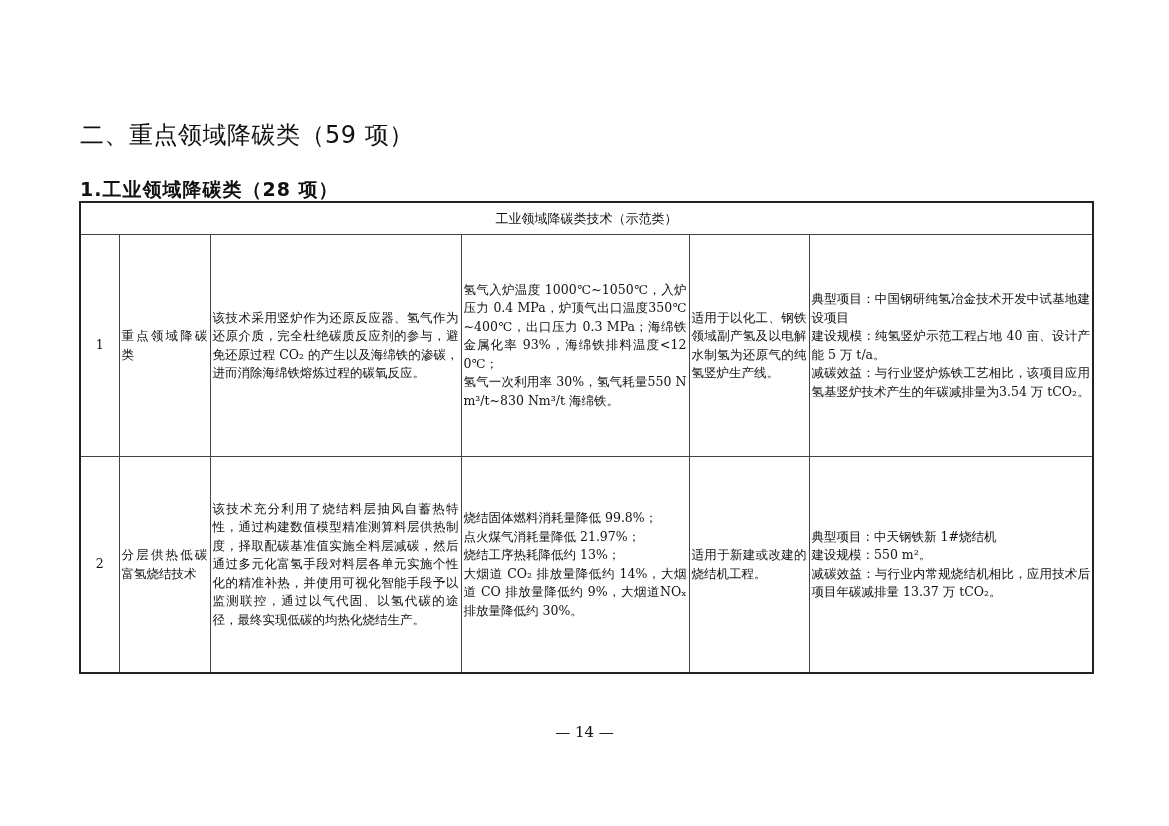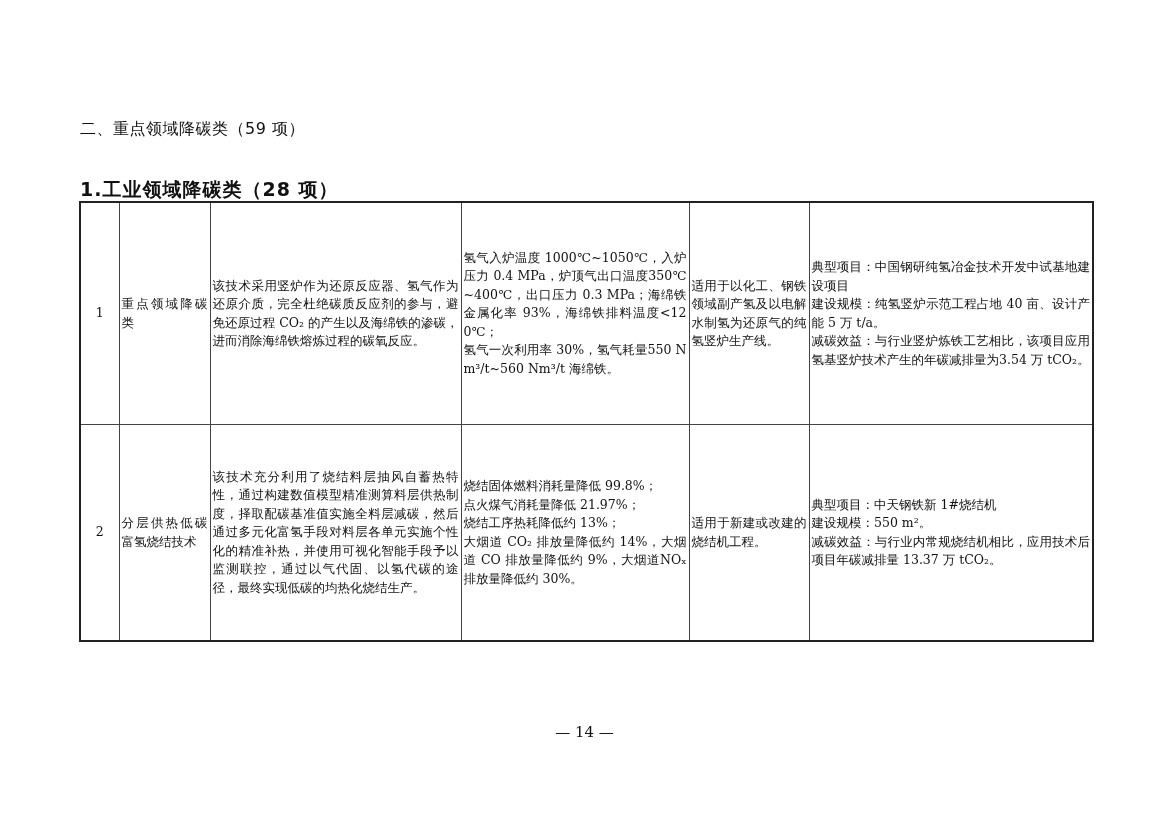--- a/index.html
+++ b/index.html
@@ -1,19 +1,19 @@
 <!DOCTYPE html>
 <html><head>
   <meta charset="utf-8">
   <style>
     html, body { margin: 0; padding: 0; background: #ffffff; }
     body { width: 1169px; height: 826px; position: relative; overflow: hidden; color: #111; }
     .h2 {
       position: absolute; left: 80px; top: 119px;
-      font-family: "DejaVu Sans", sans-serif; font-size: 16px; font-weight: normal; letter-spacing: 0.5px;
+      font-family: "DejaVu Sans", sans-serif; font-size: 24px; font-weight: normal; letter-spacing: 0.5px;
     }
     .h3 {
       position: absolute; left: 80px; top: 177px;
       font-family: "DejaVu Sans", sans-serif; font-size: 19px; font-weight: bold; letter-spacing: 1px;
     }
     table.main {
       position: absolute; left: 79px; top: 201px;
       width: 1013px; border-collapse: collapse;
       border: 2px solid #222;
       table-layout: fixed;
@@ -52,27 +52,30 @@
 <table class="main">
   <colgroup>
     <col style="width:39px">
     <col style="width:91px">
     <col style="width:251px">
     <col style="width:228px">
     <col style="width:120px">
     <col style="width:284px">
   </colgroup>
   <tbody>
+      <tr class="title-row">
+    <td colspan="6">工业领域降碳类技术（示范类）</td>
+  </tr>
   <tr class="data-row row1">
     <td class="num">1</td>
     <td>重点领域降碳类</td>
     <td>该技术采用竖炉作为还原反应器、氢气作为还原介质，完全杜绝碳质反应剂的参与，避免还原过程 CO₂ 的产生以及海绵铁的渗碳，进而消除海绵铁熔炼过程的碳氧反应。</td>
     <td>
       <span class="pline">氢气入炉温度 1000℃~1050℃，入炉压力 0.4 MPa，炉顶气出口温度350℃~400℃，出口压力 0.3 MPa；海绵铁金属化率 93%，海绵铁排料温度&lt;120℃；</span>
-      <span class="pline">氢气一次利用率 30%，氢气耗量550 Nm³/t~560 Nm³/t 海绵铁。</span>
+      <span class="pline">氢气一次利用率 30%，氢气耗量550 Nm³/t~830 Nm³/t 海绵铁。</span>
     </td>
     <td>适用于以化工、钢铁领域副产氢及以电解水制氢为还原气的纯氢竖炉生产线。</td>
     <td>
       <span class="pline">典型项目：中国钢研纯氢冶金技术开发中试基地建设项目</span>
       <span class="pline">建设规模：纯氢竖炉示范工程占地 40 亩、设计产能 5 万 t/a。</span>
       <span class="pline">减碳效益：与行业竖炉炼铁工艺相比，该项目应用氢基竖炉技术产生的年碳减排量为3.54 万 tCO₂。</span>
     </td>
   </tr>
   <tr class="data-row row2">
     <td class="num">2</td>

